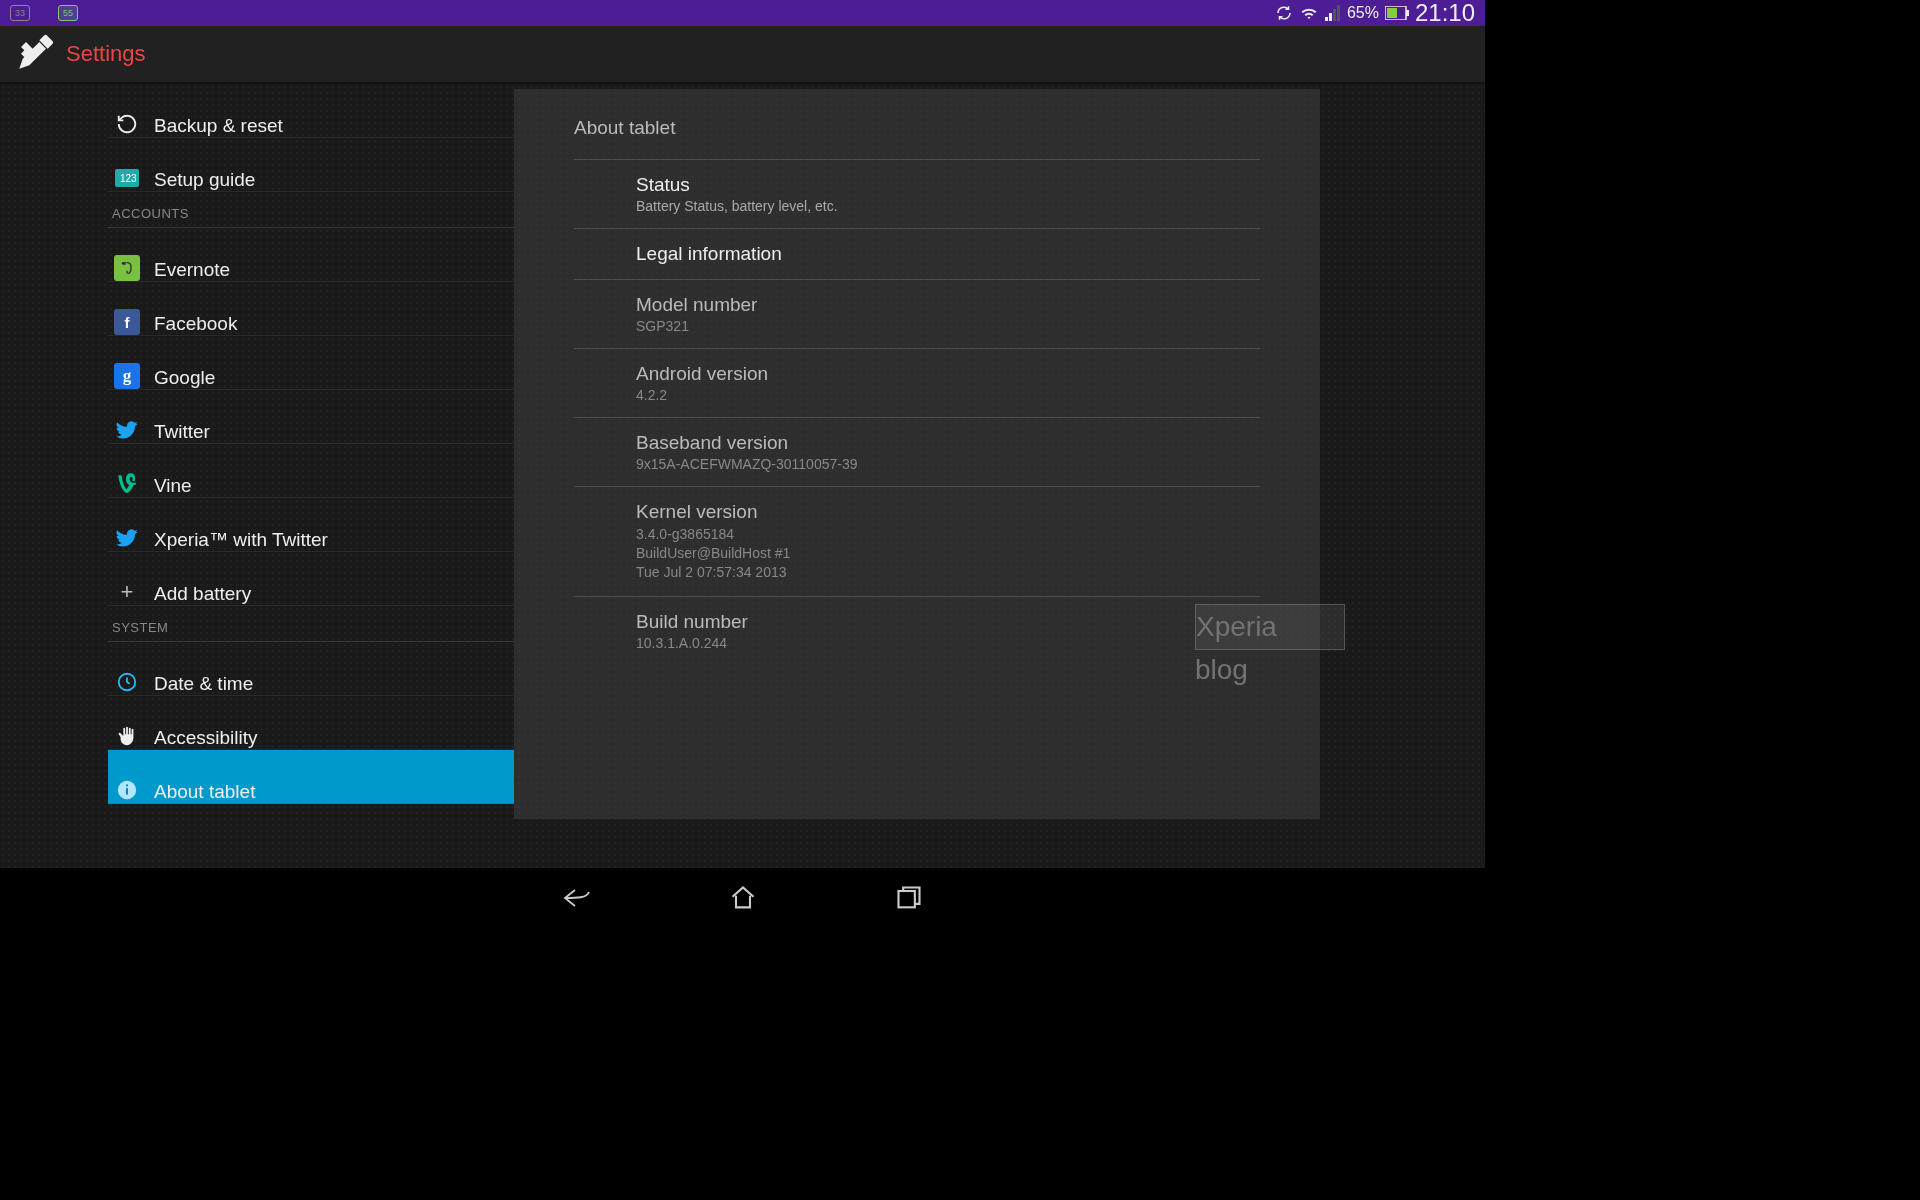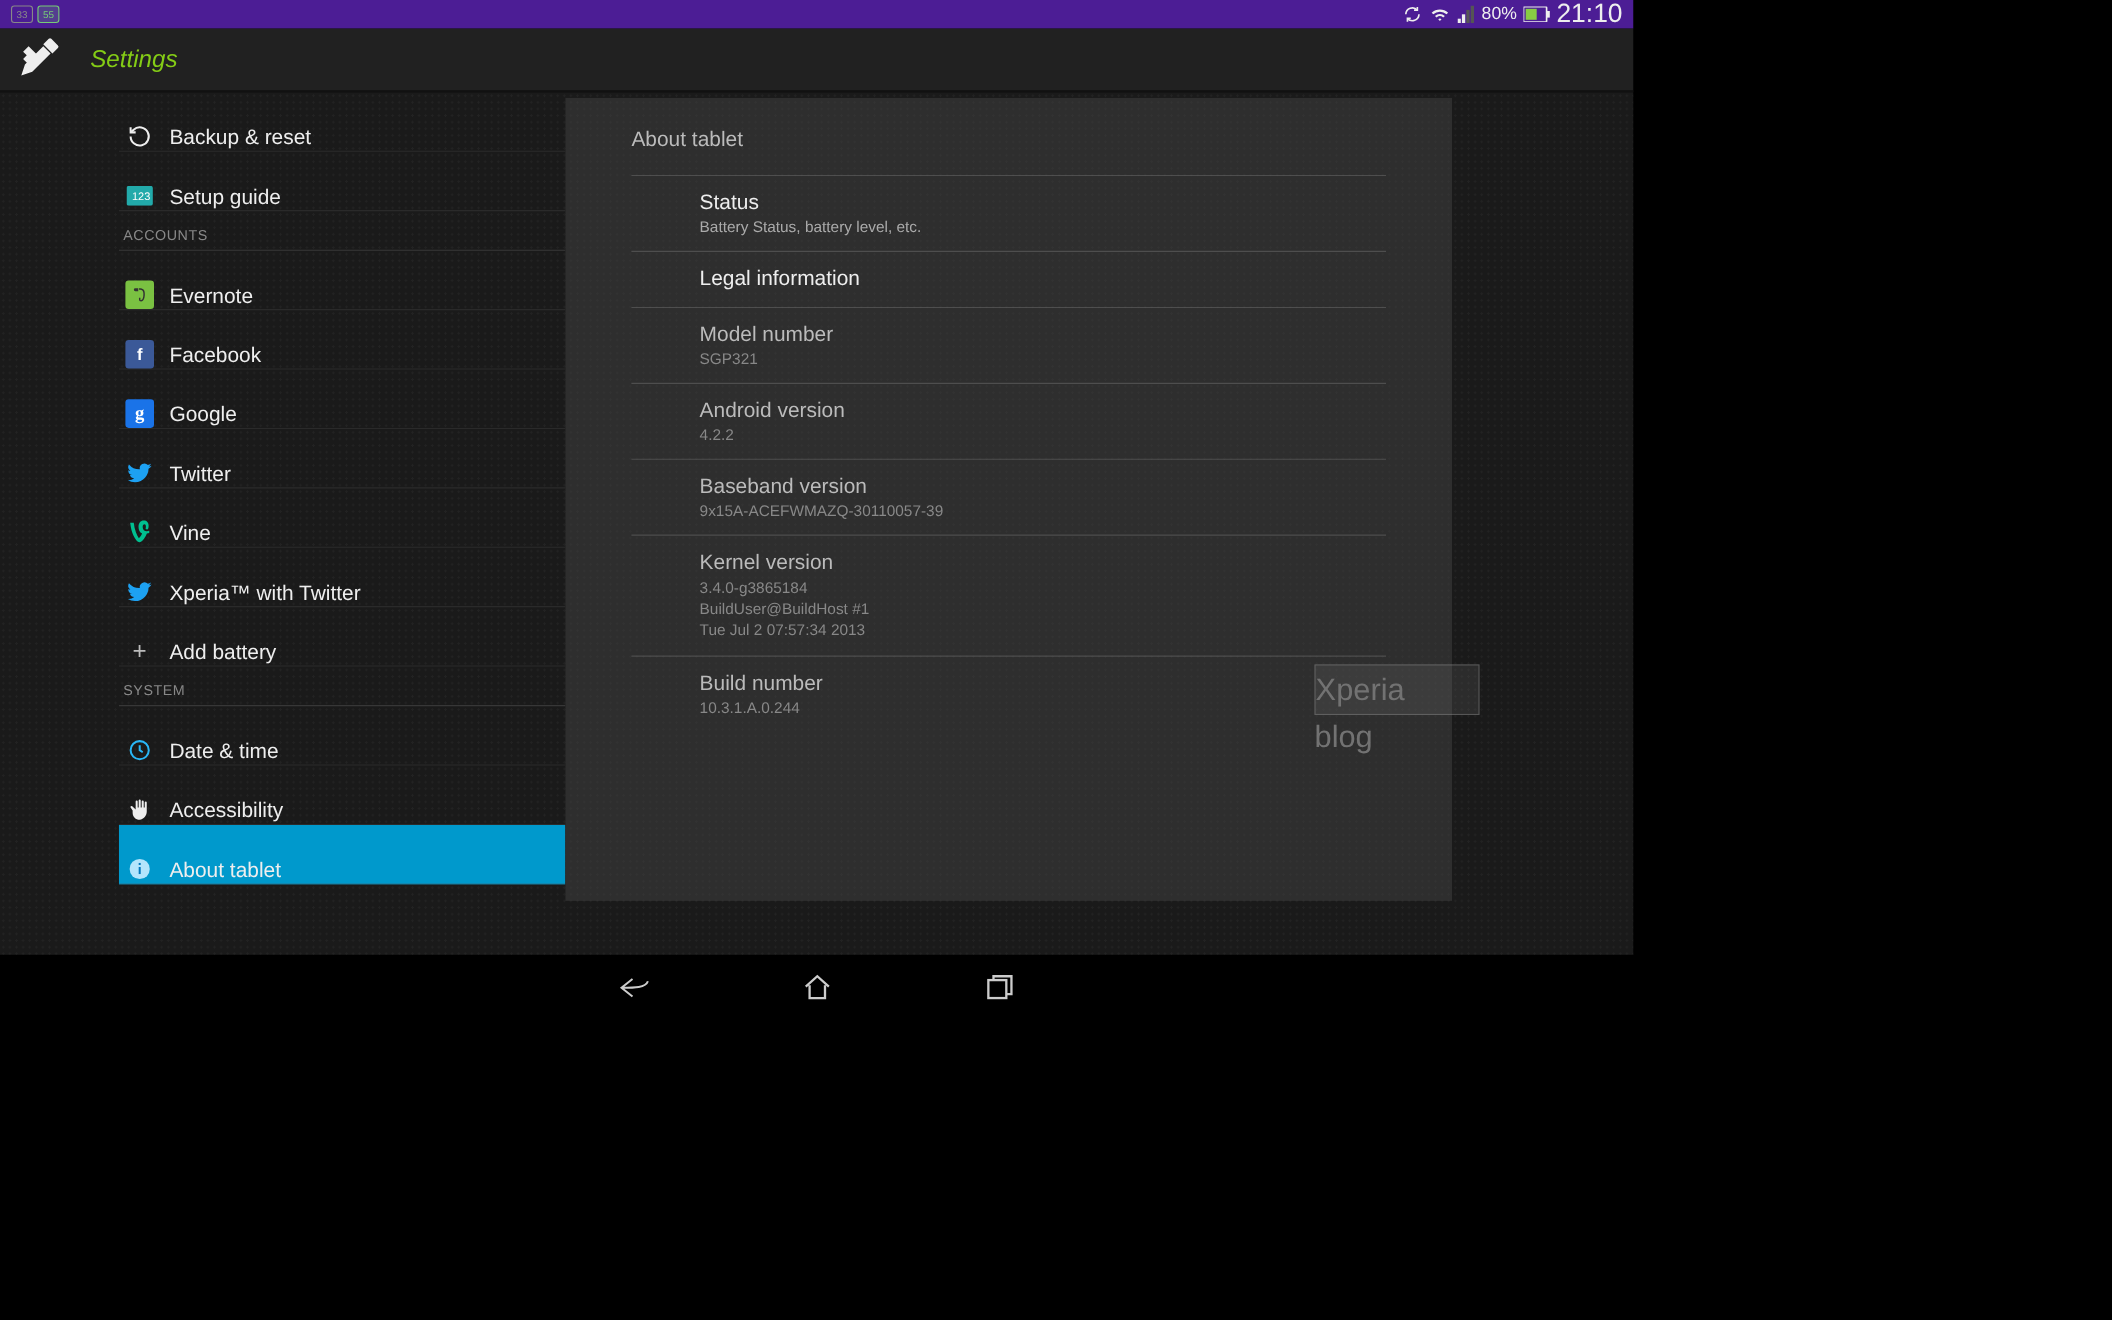--- a/index.html
+++ b/index.html
@@ -2,27 +2,27 @@
 <html><head>
 <meta charset="utf-8">
 <style>
   * { margin:0; padding:0; box-sizing:border-box; }
   html, body { width:1485px; height:928px; background:#000; font-family:"Helvetica Neue", Arial, sans-serif; color:#eee; overflow:hidden; }
   
   
   .status-bar { height:26px; background:#4c1d95; display:flex; justify-content:space-between; align-items:center; padding:0 10px; font-size:15px; color:#eee; }
   .status-left { display:flex; gap:4px; }
   .status-badge { height:16px; width:20px; border-radius:3px; border:1px solid #888; font-size:9px; display:flex; align-items:center; justify-content:center; color:#888; }
-  .status-badge.green { border-color:#7c7; color:#7c7; background:rgba(120,200,120,0.2);}
+  .status-badge.green { border-color:#7c7; color:#7c7; background:rgba(120,200,120,0.2);margin-left:24px;}
   .status-right { display:flex; align-items:center; gap:6px; font-size:16px; }
   .stat-icon svg { display:block; }
 
   
   .action-bar { height:58px; background:rgba(35,35,35,0.95); border-bottom:2px solid #111; display:flex; align-items:center; padding-left:16px; }
-  .action-bar .title { font-size:22px; color:#84cc16; margin-left:26px;font-style:italic; }
+  .action-bar .title { font-size:22px; color:#ef4444; margin-left:10px; }
   
   
   .content { position:relative; height:calc(100% - 26px - 58px - 60px); 
     background:#1a1a1a;
     background-image: radial-gradient(rgba(60,60,60,0.25) 1px, transparent 1px);
     background-size:6px 6px; }
 
   
   .sidebar { position:absolute; left:108px; top:0; width:406px; height:100%; overflow:hidden; }
   .side-item { height:54px; display:flex; align-items:flex-end; padding-left:6px; border-bottom:1px solid rgba(80,80,80,0.3); cursor:pointer; }
@@ -78,21 +78,21 @@
         </svg>
     </span>
     <span class="stat-icon">
       <svg width="16" height="16" viewBox="0 0 16 16">
           <rect x="0" y="12" width="3" height="4" fill="#eee"></rect>
           <rect x="4" y="8" width="3" height="8" fill="#eee"></rect>
           <rect x="8" y="4" width="3" height="12" fill="#555"></rect>
           <rect x="12" y="0" width="3" height="16" fill="#555"></rect>
         </svg>
     </span>
-    <span>80%</span>
+    <span>65%</span>
     <span class="stat-icon">
       <svg width="24" height="14" viewBox="0 0 24 14">
           <rect x="0" y="0" width="21" height="14" rx="1" fill="none" stroke="#eee" stroke-width="1.5"></rect>
           <rect x="2" y="2" width="10" height="10" fill="#8c4"></rect>
           <rect x="21" y="4" width="3" height="6" fill="#eee"></rect>
         </svg>
     </span>
     <span style="font-size:24px;">21:10</span>
   </div>
 </div>

